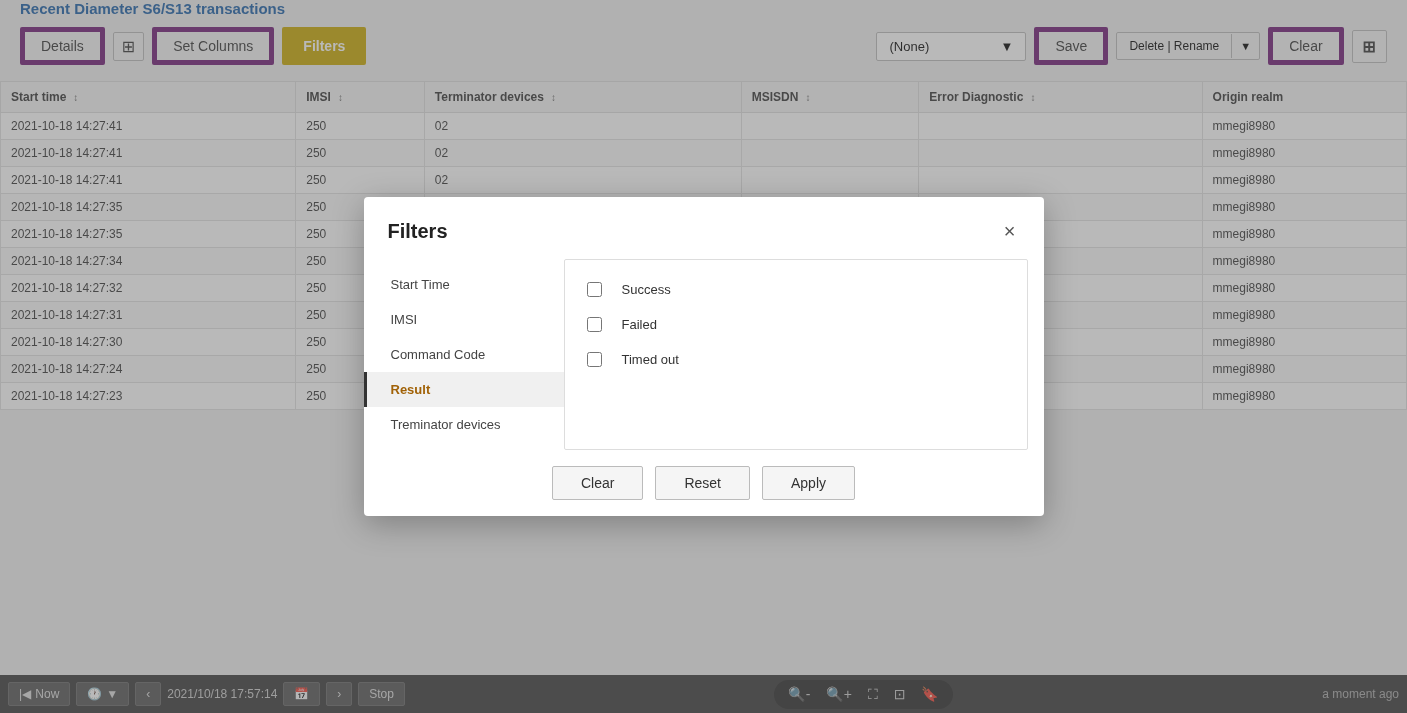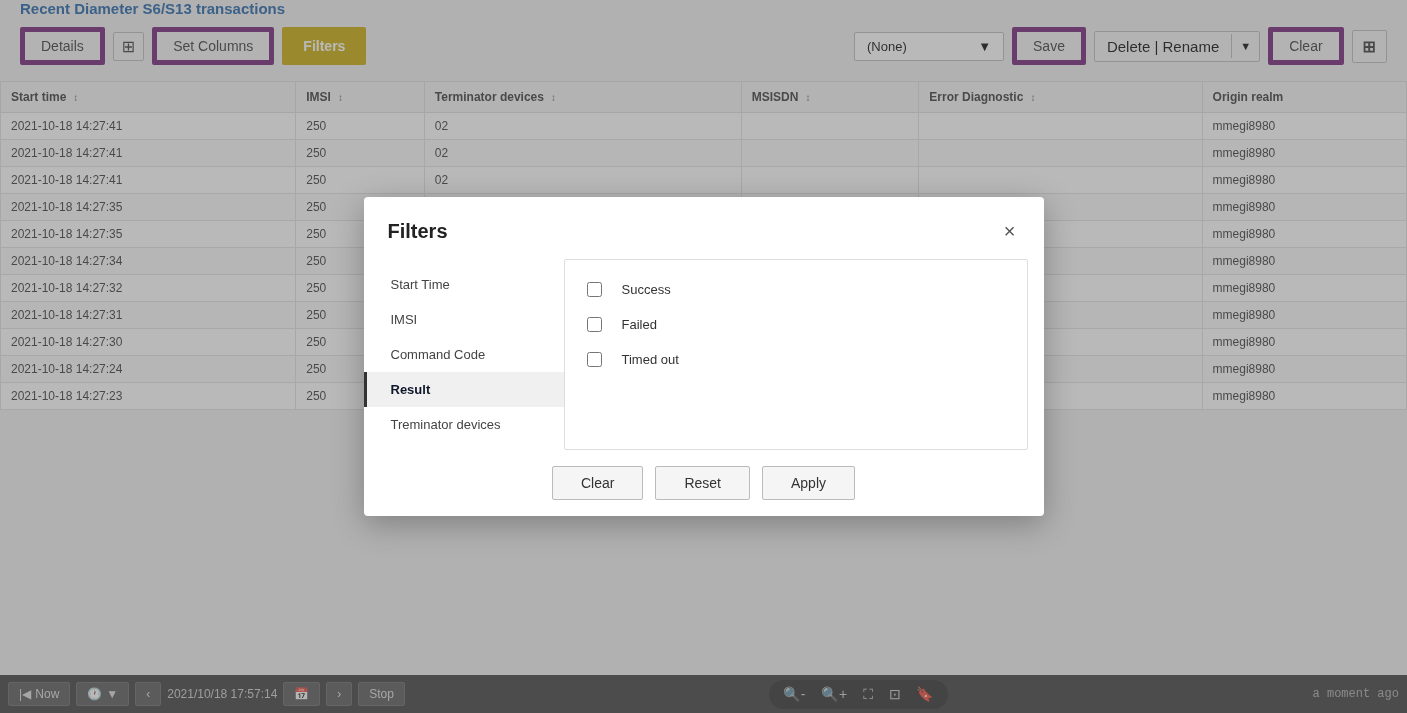--- a/index.html
+++ b/index.html
@@ -91,21 +91,21 @@
       border: 1px solid #bbb;
       background: #f5f5f5;
       cursor: pointer;
       border-radius: 2px;
     }
 
     .btn-delete-main {
       padding: 6px 12px;
       border: none;
       background: transparent;
-      font-size: 15px;
+      font-size: 12px;
       cursor: pointer;
     }
 
     .btn-delete-arrow {
       padding: 6px 8px;
       border-left: 1px solid #bbb;
       background: transparent;
       font-size: 11px;
       cursor: pointer;
     }
@@ -208,21 +208,21 @@
       cursor: pointer;
       font-size: 13px;
       color: #444;
       border-left: 3px solid transparent;
     }
 
     .filter-sidebar-item.active {
       background: #f0f0f0;
       border-left: 3px solid #333;
       font-weight: 600;
-      color: #0f172a;
+      color: #a16207;
     }
 
     
     .filter-content {
       flex: 1;
       padding: 12px 16px;
       border: 1px solid #ddd;
       margin: 0 16px 0 0;
       border-radius: 2px;
       background: #fff;
@@ -327,21 +327,20 @@
       border: none;
       color: #ccc;
       cursor: pointer;
       padding: 3px 8px;
       font-size: 14px;
     }
 
     .bottom-right {
       display: flex;
       align-items: center;
-      font-family: Liberation Mono, monospace;
     }
 
     .moment-text {
       color: #aaa;
       font-size: 12px;
     }
 
     .table-container {
       overflow-x: auto;
       background: #fff;

